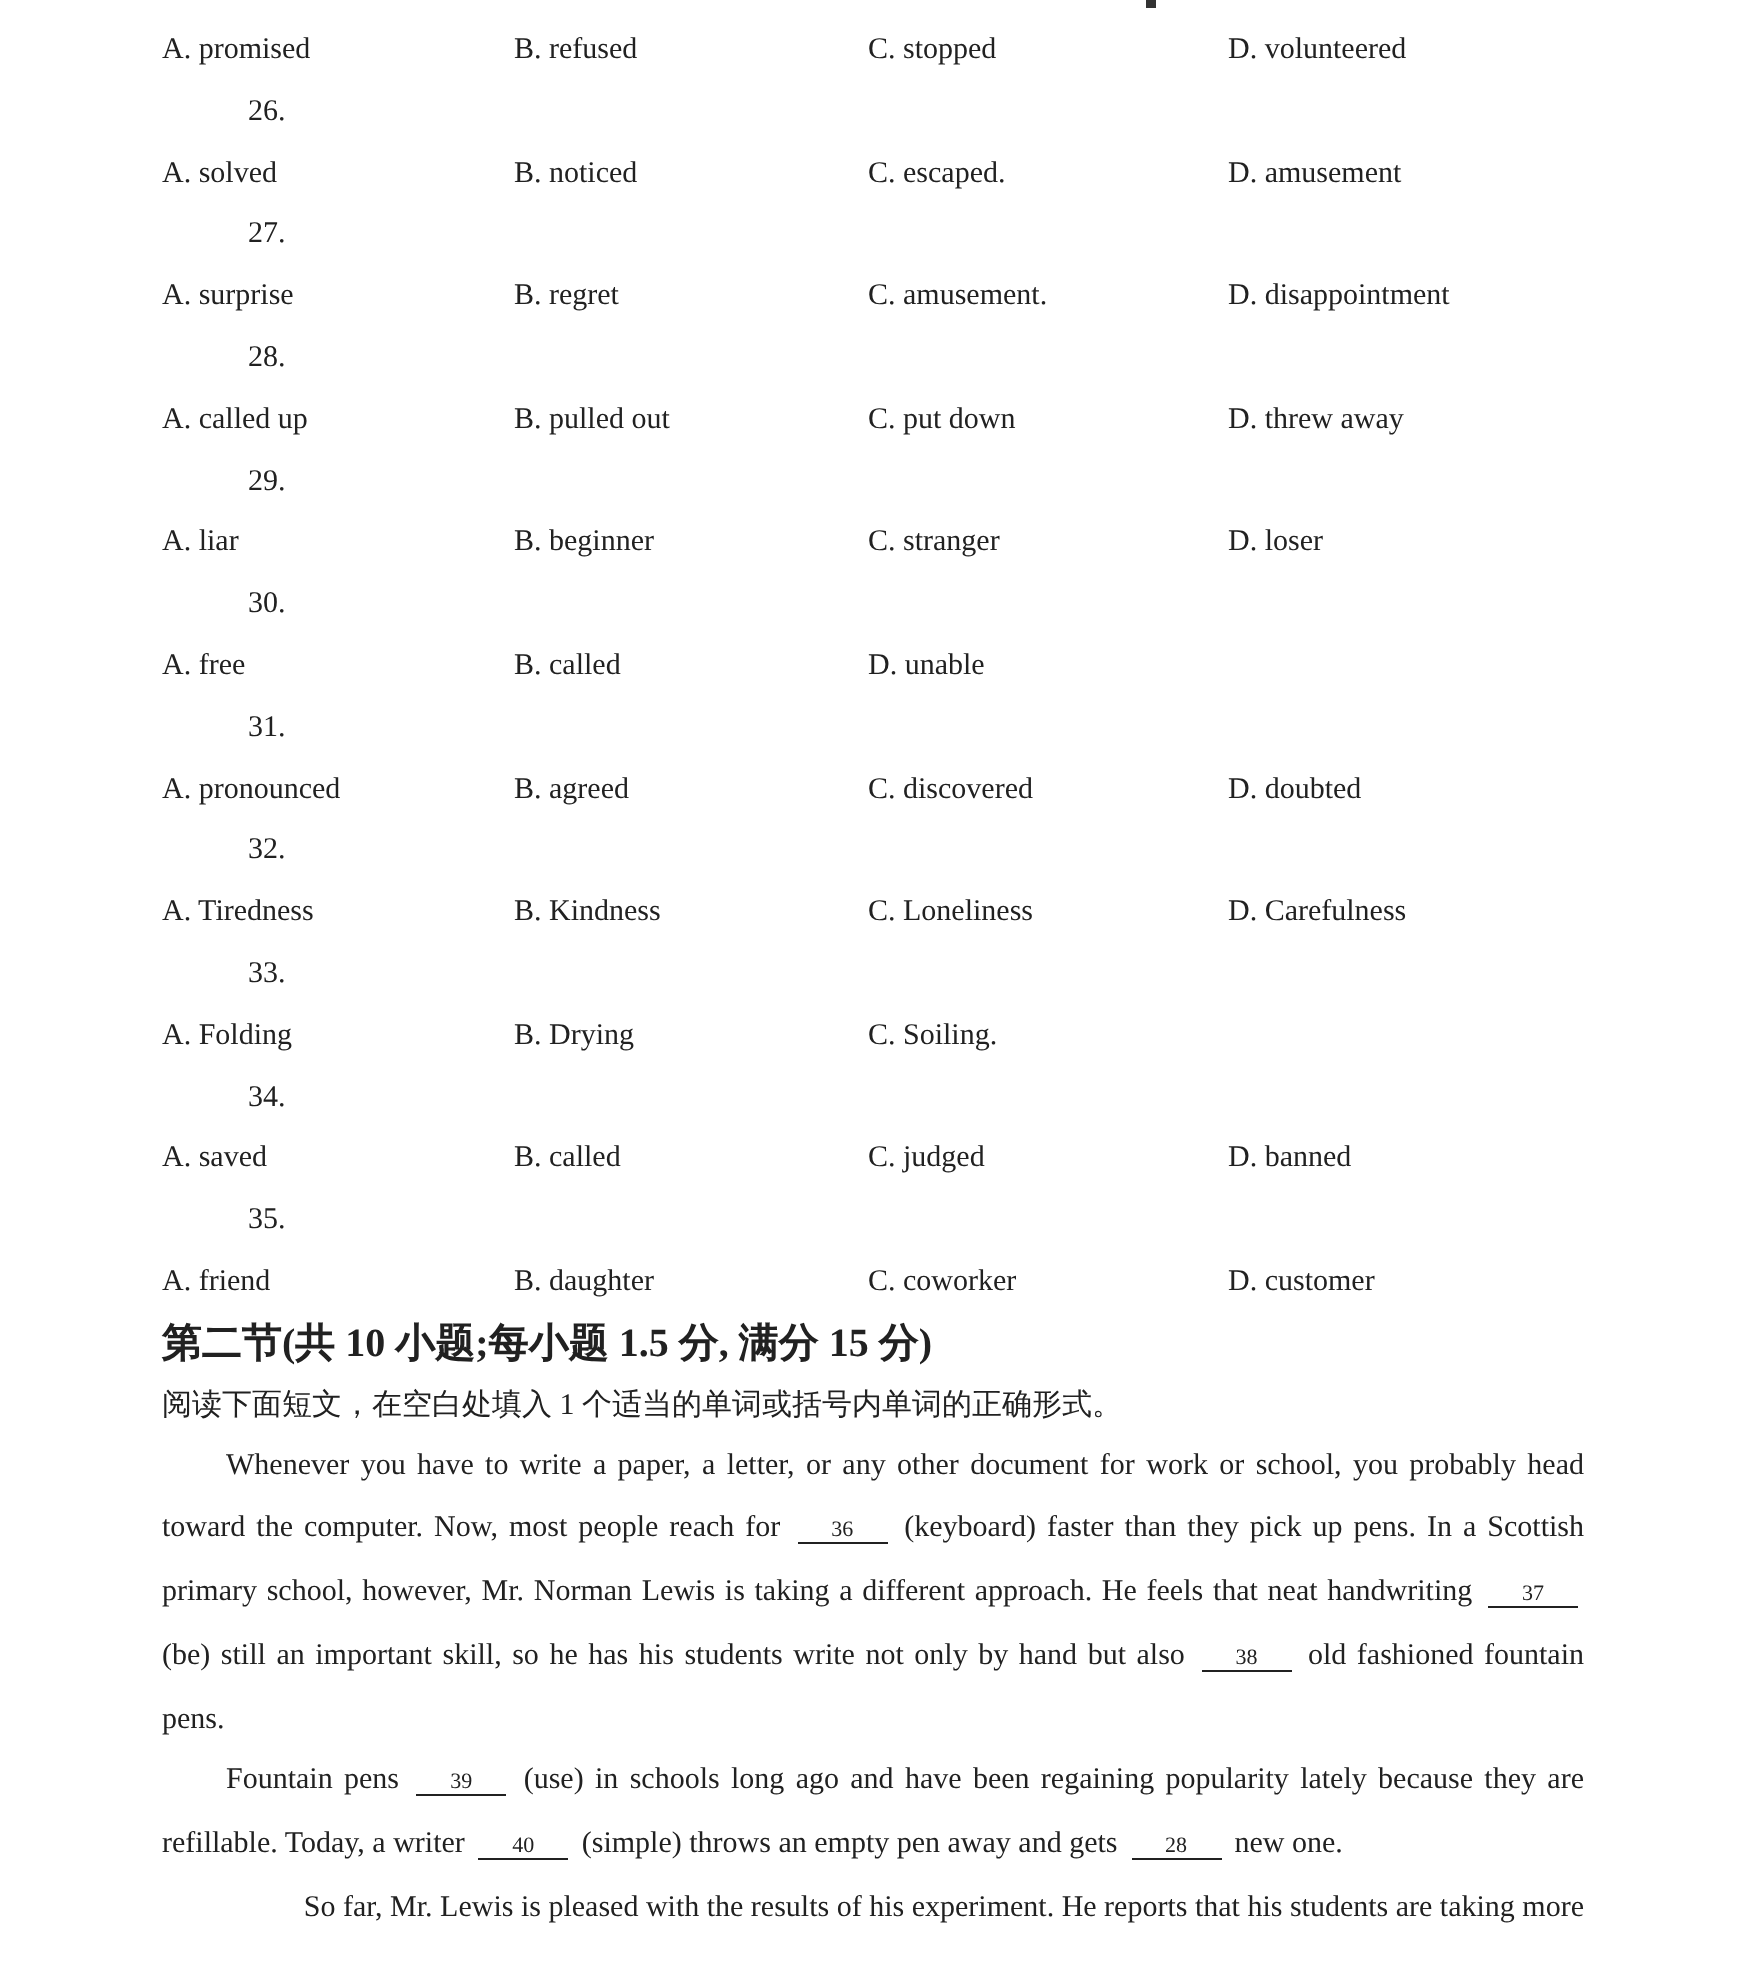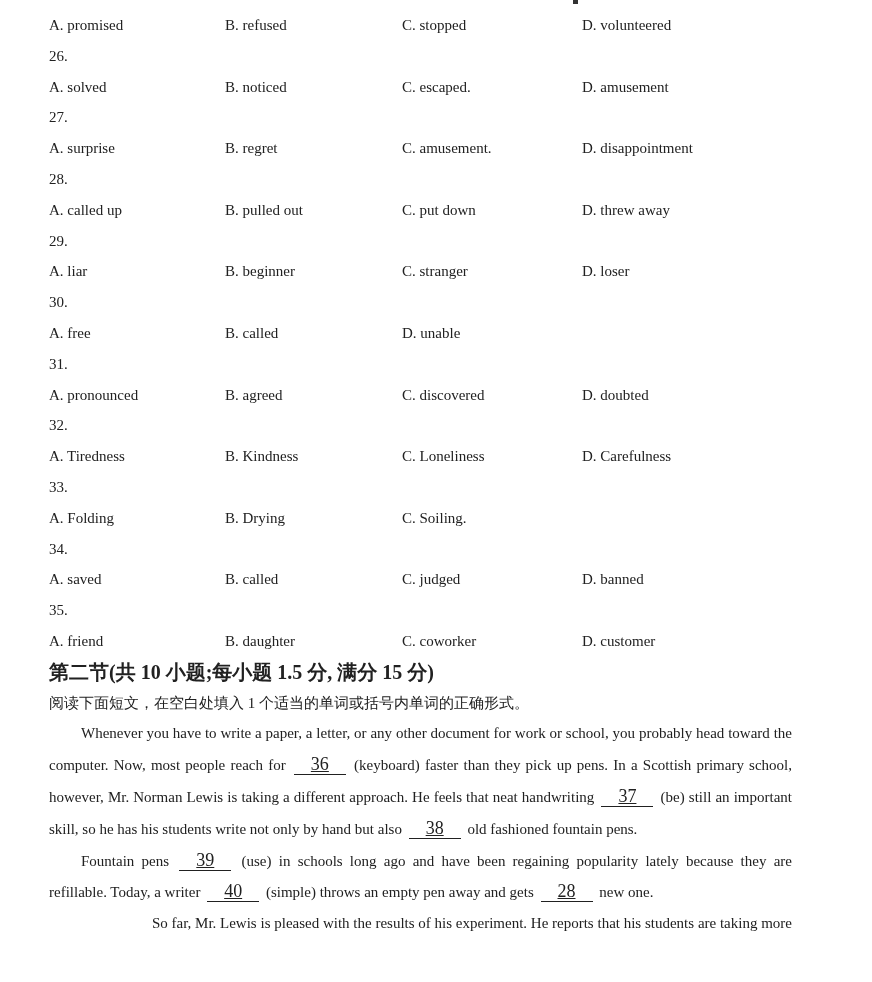--- a/index.html
+++ b/index.html
@@ -5,38 +5,39 @@
   html, body {
     margin: 0;
     padding: 0;
     background: #ffffff;
   }
   .page {
     position: relative;
     width: 872px;
     min-height: 982px;
     box-sizing: border-box;
-    padding: 10px 80px 8px 49px;
+    padding: 10px 80px 8px 81px;
     background: #ffffff;
     color: #212121;
     font-family: "Liberation Serif", "DejaVu Serif", serif;
     font-size: 15px;
     overflow: hidden;
   }
   .stray-mark {
     position: absolute;
     top: 0;
     left: 573px;
     width: 5px;
     height: 4px;
     background: #333333;
   }
   .qnum {
     line-height: 30.8px;
     white-space: nowrap;
+    margin-left: 43px;
   }
   .opts {
     display: grid;
     grid-template-columns: 176px 177px 180px auto;
     line-height: 30.8px;
   }
   .opt {
     white-space: nowrap;
   }
   .section-title {
@@ -53,22 +54,21 @@
     text-align: justify;
     text-indent: 32px;
   }
   .para.last {
     text-align: right;
   }
   .blank {
     border-bottom: 1.2px solid #212121;
     padding: 0 17px;
     margin: 0 3px;
-    font-size: 18px;
-    text-decoration: underline;
+    font-size: 11px;
   }
 </style>
 </head>
 <body>
 
 <div class="page">
   <div class="stray-mark"></div>
 
   <div>
       <div class="opts">

